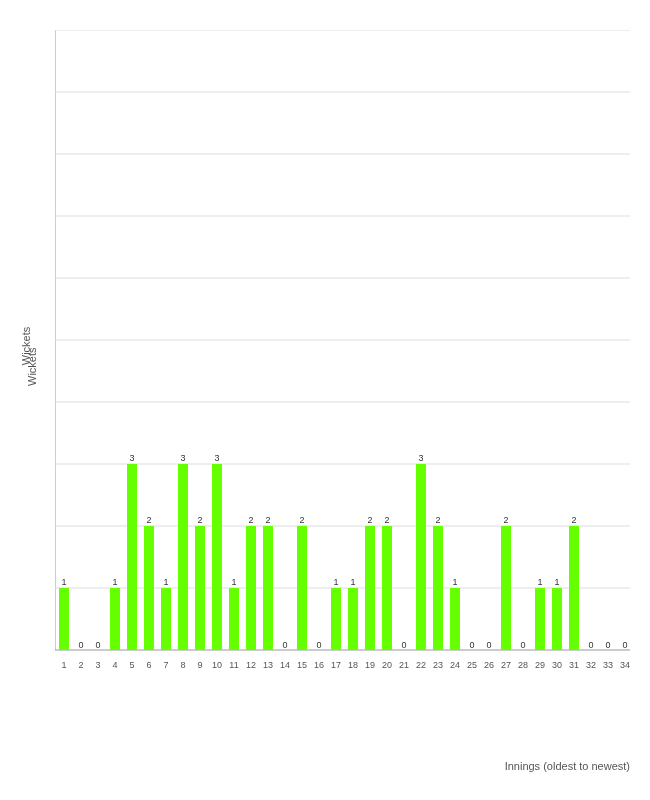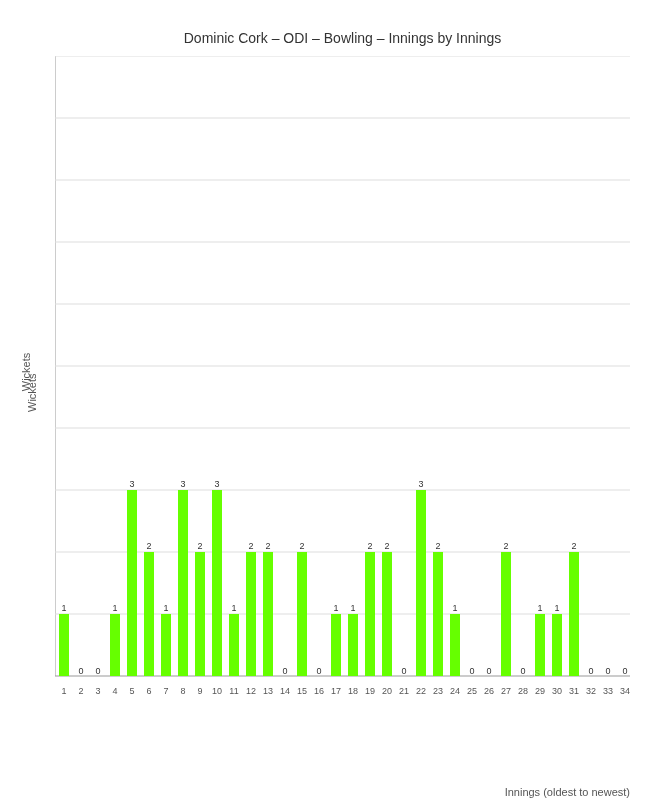--- a/index.html
+++ b/index.html
@@ -22,21 +22,20 @@
       font-size: 14px;
       color: #333;
       margin-bottom: 10px;
       font-weight: normal;
     }
   </style>
 </head>
 <body>
 
 <div class="chart-container">
-  <div class="chart-title">Dominic Cork – ODI – Bowling – Innings by Innings</div>
 
   <div style="position:relative; width:100%; height:700px;">
 
     <div style="position:absolute; left:-42px; top:50%; transform:rotate(-90deg) translateX(50%); transform-origin:center center; font-size:11px; color:#555; white-space:nowrap;">Wickets</div>
 
     <svg width="575" height="650" style="position:absolute; left:0; top:0;">
 
       <line x1="0" y1="620" x2="575" y2="620" stroke="#999" stroke-width="1"></line>
       <line x1="0" y1="0" x2="0" y2="620" stroke="#999" stroke-width="1"></line>
 

